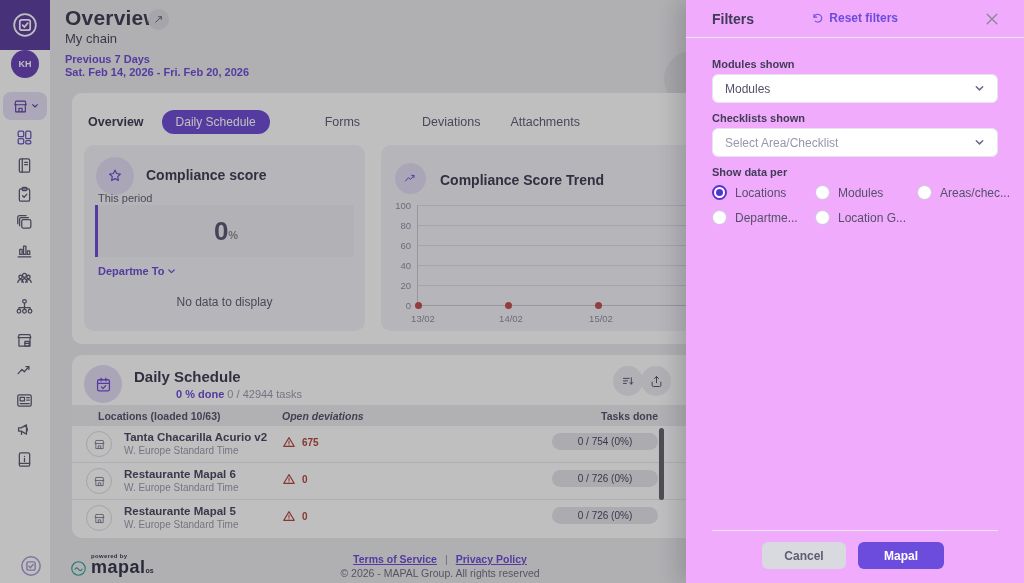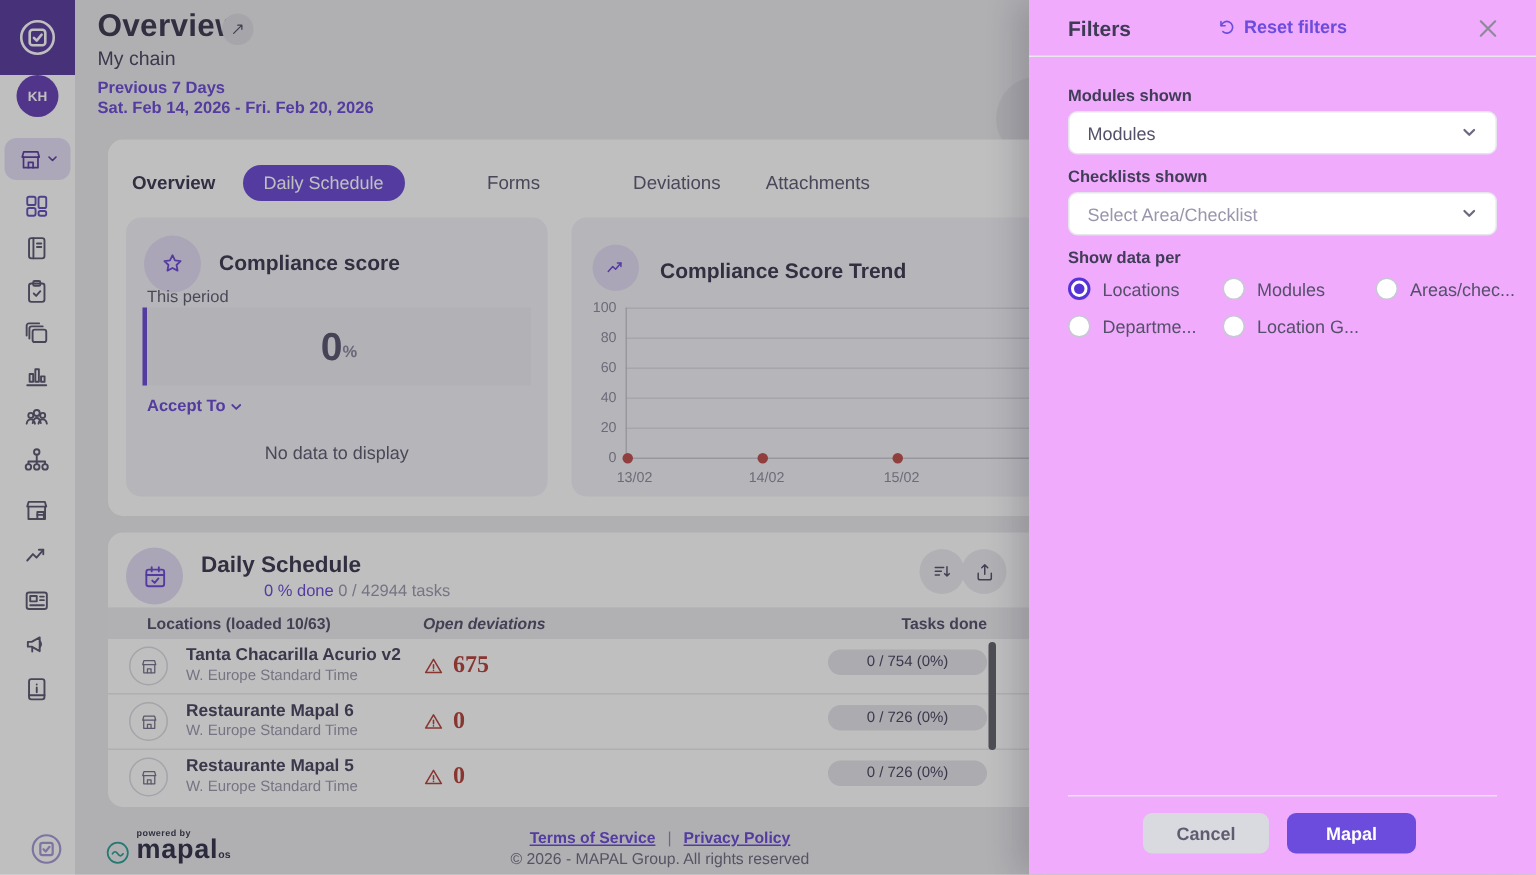--- a/index.html
+++ b/index.html
@@ -50,31 +50,31 @@
   .trend-card { left:309px; top:52px; width:560px; height:186px; }
   .chart { position:absolute; left:0; top:55px; right:10px; height:125px; }
   .ytick { position:absolute; left:0; width:30px; text-align:right; font-size:9.5px; color:#8F8CA0; transform:translateY(-5px); }
   .gridline { position:absolute; left:36px; right:0; height:1px; background:#DCDCE2; }
   .vaxis { position:absolute; left:36px; top:5px; width:1px; height:100px; background:#C9C9D1; }
   .dot { position:absolute; width:7px; height:7px; border-radius:50%; background:#C0504D; transform:translate(-3px,-3px); }
   .xtick { position:absolute; top:113px; width:40px; text-align:center; font-size:9.5px; color:#8F8CA0; transform:translateX(-20px); }
 
   .schedule-card { left:22px; top:355px; width:863px; height:183px; }
   .progress-line { position:absolute; left:62px; top:33px; font-size:11px; }
-  .progress-done { color:#6C4BD3; font-weight:normal;padding-left:42px; }
+  .progress-done { color:#6C4BD3; font-weight:bold;padding-left:42px; }
   .progress-total { color:#9C99AC; }
   .round-btn { position:absolute; top:11px; width:30px; height:30px; border-radius:50%; background:#ECECF0; color:#55516B; display:flex; align-items:center; justify-content:center; }
   .table-head { position:absolute; left:0; right:0; top:50px; height:21px; background:#ECECEF; display:flex; align-items:center; font-size:10.5px; font-weight:bold; color:#55516B; }
   .th-loc { margin-left:26px; } .th-dev { position:absolute; left:210px;font-style:italic; } .th-tasks { position:absolute; left:520px; width:66px; text-align:right; }
   .loc-row { position:absolute; left:0; height:36px; width:620px; }
   .row-sep { position:absolute; left:0; width:620px; height:1px; background:#E9E9ED; }
   .row-icon { position:absolute; left:14px; top:5px; width:26px; height:26px; border-radius:50%; border:1px solid #DBDBE1; color:#76738A; display:flex; align-items:center; justify-content:center; }
   .loc-name { position:absolute; left:52px; top:5px; font-size:11.5px; font-weight:bold; color:#4A4660; }
   .loc-tz { position:absolute; left:52px; top:19px; font-size:10px; color:#9C99AC; }
-  .dev-cell { position:absolute; left:210px; top:9px; display:flex; align-items:center; gap:6px; color:#B5443C; font-size:16px; font-weight:bold;font-family:Liberation Serif, serif; }
+  .dev-cell { position:absolute; left:210px; top:9px; display:flex; align-items:center; gap:6px; color:#B5443C; font-size:10px; font-weight:bold; }
   .tasks-badge { position:absolute; left:480px; top:7px; width:106px; text-align:center; background:#E4E4E9; border-radius:10px; padding:3px 0; font-size:10px; color:#4A4660; }
   .vscroll { position:absolute; left:587px; top:73px; width:5px; height:72px; border-radius:3px; background:#63636b; }
 
   .floating-circle { position:absolute; left:614px; top:51px; width:56px; height:56px; border-radius:50%; background:#DEDEE2; }
 
   .footer { position:absolute; left:0; bottom:0; right:0; height:40px; }
   .mapal-logo { position:absolute; left:20px; bottom:6px; display:flex; align-items:flex-end; gap:4px; }
   .powered-by { font-size:6px; font-weight:bold; color:#3A3A4E; letter-spacing:.3px; }
   .brand { font-size:18px; font-weight:bold; color:#33334a; line-height:14px; letter-spacing:.5px; }
   .brand-suffix { font-size:7px; font-weight:bold; color:#33334a; }
@@ -263,21 +263,21 @@
               <path d="M12 4.2l2.2 4.5 5 .7-3.6 3.5.9 5-4.5-2.4-4.5 2.4.9-5L4.8 9.4l5-.7z"></path>
             </svg>
         </div>
         <div class="card-title" style="left:62px;top:22px;">Compliance score</div>
         <div class="this-period">This period</div>
         <div class="score-box">
           <span class="score-value">0</span>
           <span class="score-unit">%</span>
         </div>
         <div class="compare-link">
-          <span>Accept To</span>
+          <span>Departme To</span>
           <span>
               <svg width="9" height="9" viewBox="0 0 12 12" class="stroke">
                 <path d="M2.5 4l3.5 3.5L9.5 4"></path>
               </svg>
             </span>
         </div>
         <div class="no-data">No data to display</div>
       </div>
 
       <div class="inner-card trend-card">

